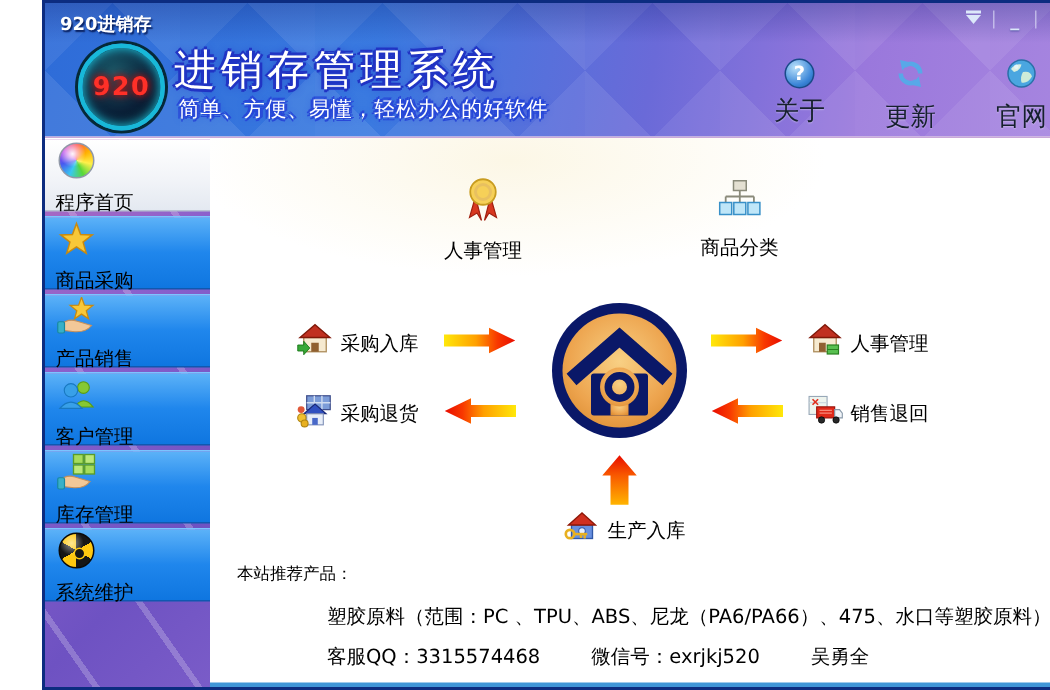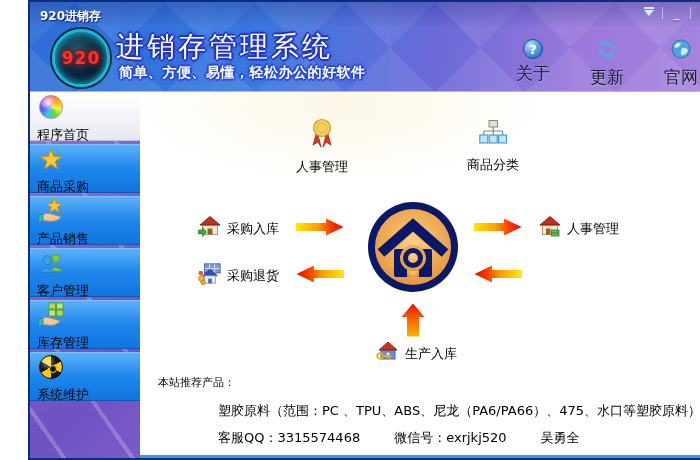--- a/index.html
+++ b/index.html
@@ -41,21 +41,21 @@
   .logo-badge .logo-num {
     color:#ff3028; font-size:17px; font-weight:bold;
     text-shadow:0 0 4px #c01010, 0 0 7px #801010; letter-spacing:1px;
   }
   .app-title {
     position:absolute; left:86px; top:26px; color:#fff; font-size:28px; font-weight:normal; letter-spacing:3px;
     text-shadow:-2px 0 #2134c4, 2px 0 #2134c4, 0 -2px #2134c4, 0 2px #2134c4,
                 -1px -1px #2134c4, 1px 1px #2134c4, 0 0 6px #2134c4;
   }
   .app-subtitle {
-    position:absolute; left:89px; top:62px; color:#fff; font-size:14px; font-weight:bold; letter-spacing:0.5px;
+    position:absolute; left:89px; top:62px; color:#fff; font-size:14px; font-weight:normal; letter-spacing:0.5px;
     text-shadow:-2px 0 #2848d8, 2px 0 #2848d8, 0 -2px #2848d8, 0 2px #2848d8,
                 -1px -1px #2848d8, 1px 1px #2848d8, 0 0 5px #2848d8;
   }
   .quick-links { position:absolute; top:37px; right:16px; display:flex; gap:16px; }
   .qlink { width:58px; display:flex; flex-direction:column; align-items:center; gap:3px; cursor:default; }
   .qlink .qlabel { font-size:17px; color:#16202e; text-shadow:0 1px 1px rgba(255,255,255,.35); }
   .q-icon {
     width:20px; height:20px; border-radius:50%;
     background: radial-gradient(circle at 35% 28%, #b8e0fa, #3b86d8 65%, #1a5aa8);
     color:#fff; font-size:13px; font-weight:bold; display:flex; align-items:center; justify-content:center;
@@ -342,20 +342,35 @@
         <svg width="24" height="24" viewBox="0 0 24 24">
           <rect x="4.5" y="10" width="15" height="9.5" fill="#f6ead0" stroke="#b09060" stroke-width="0.9"></rect>
           <polygon points="2,10 12,1.5 22,10" fill="#c03020" stroke="#801808" stroke-width="0.9"></polygon>
           <rect x="8" y="13.5" width="4.5" height="6" fill="#906030"></rect>
           <rect x="13.5" y="15" width="7.5" height="6" fill="#58c050" stroke="#288020" stroke-width="0.8"></rect>
           <path d="M13.5 18 H21" stroke="#288020" stroke-width="0.8"></path>
         </svg>
       </span>
       <span class="flow-label">人事管理</span>
     </div>
+    <div class="flow-item" style="left:398px; top:170px;">
+      <span>
+        <svg width="24" height="24" viewBox="0 0 26 24">
+          <rect x="1.5" y="1.5" width="13" height="13" fill="#eef4ee" stroke="#98a8b8" stroke-width="0.8"></rect>
+          <path d="M1.5 6 H14.5" stroke="#c8d4dc" stroke-width="0.8"></path>
+          <path d="M4 3.5 L8 7.5 M8 3.5 L4 7.5" stroke="#e03020" stroke-width="1.2"></path>
+          <rect x="7" y="9" width="13" height="8" fill="#e02818" stroke="#981008" stroke-width="0.8"></rect>
+          <path d="M9 11.5 H18 M9 13.5 H18" stroke="#f88878" stroke-width="0.9"></path>
+          <path d="M20 11 h3.5 l2 2.5 V17 h-5.5 z" fill="#f0f4f8" stroke="#8898a8" stroke-width="0.8"></path>
+          <circle cx="10.5" cy="18.5" r="2.3" fill="#282828" stroke="#000" stroke-width="0.5"></circle>
+          <circle cx="21" cy="18.5" r="2.3" fill="#282828" stroke="#000" stroke-width="0.5"></circle>
+        </svg>
+      </span>
+      <span class="flow-label">销售退回</span>
+    </div>
 
     <div class="arrow" style="left:261px; top:211px;">
       <svg width="24" height="34" viewBox="0 0 24 34">
           <path d="M6 14 H0.5 L12 0.5 L23.5 14 H18 V33.5 H6 Z" fill="url(#gradU)"></path>
         </svg>
     </div>
     <div class="flow-item" style="left:236px; top:248px;">
       <span>
         <svg width="24" height="23" viewBox="0 0 24 23">
           <rect x="5" y="10" width="14" height="9" fill="#6890e0" stroke="#3058a8" stroke-width="0.9"></rect>

